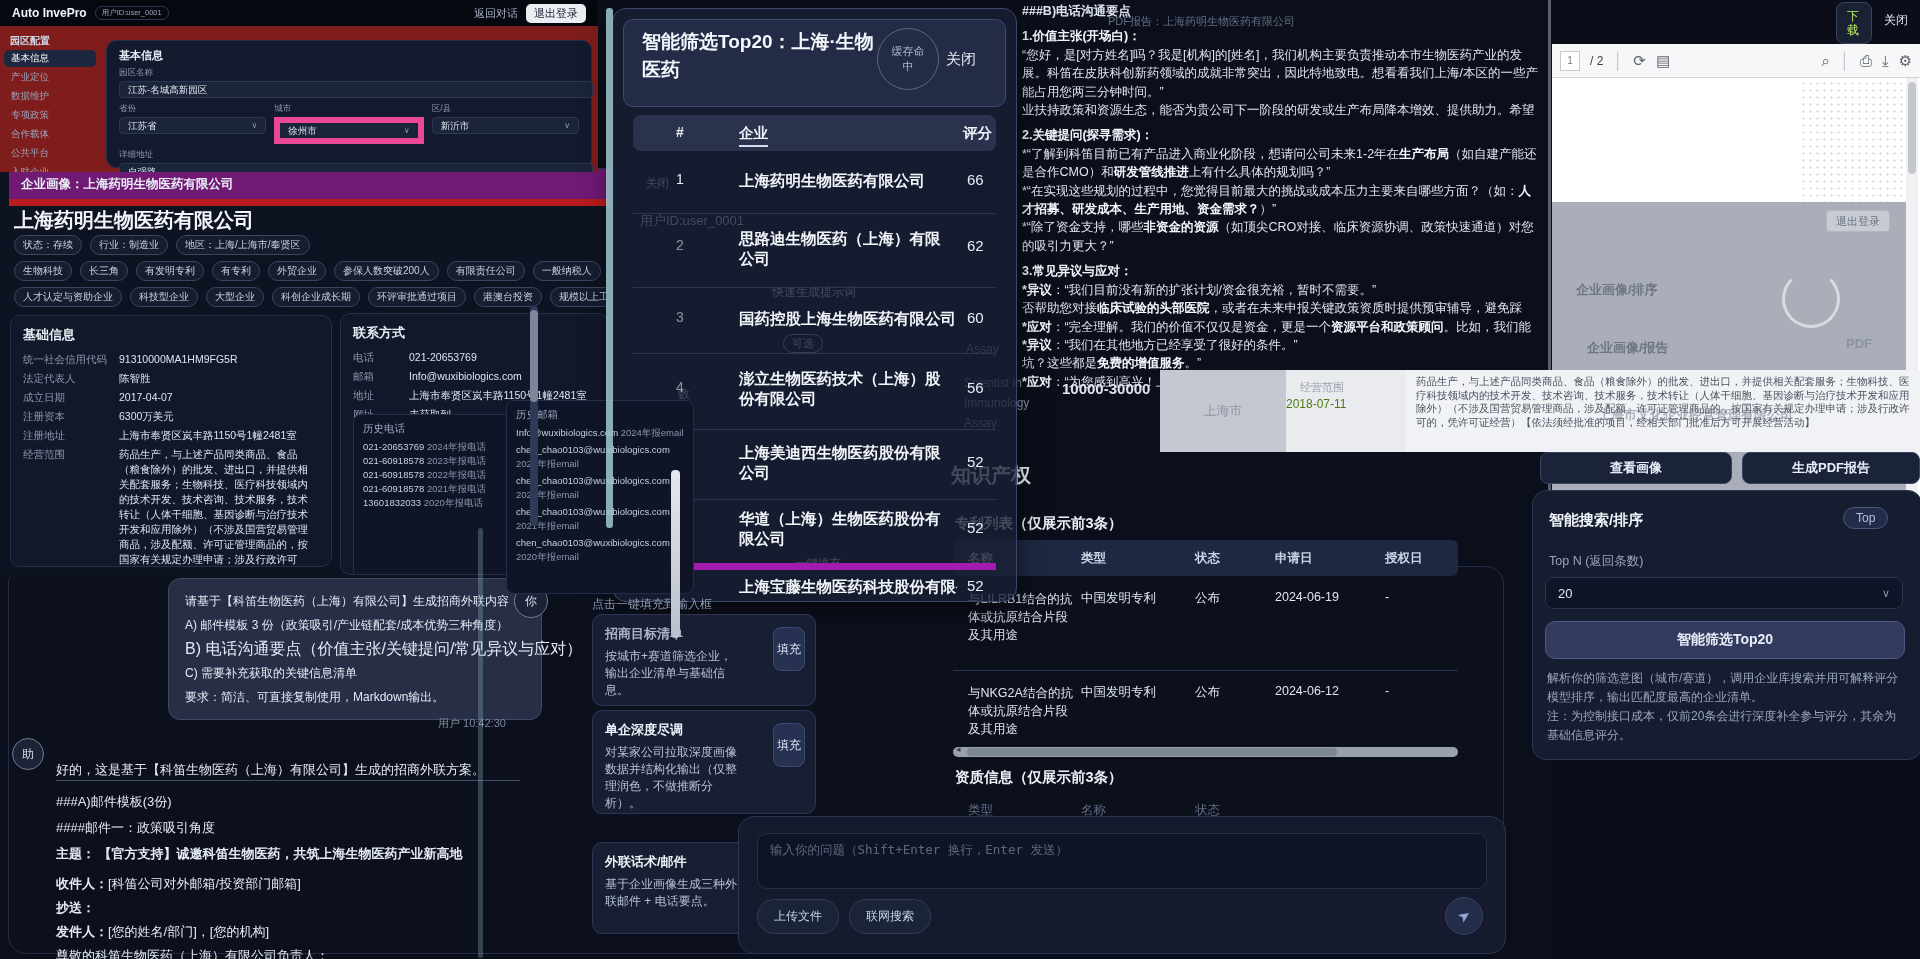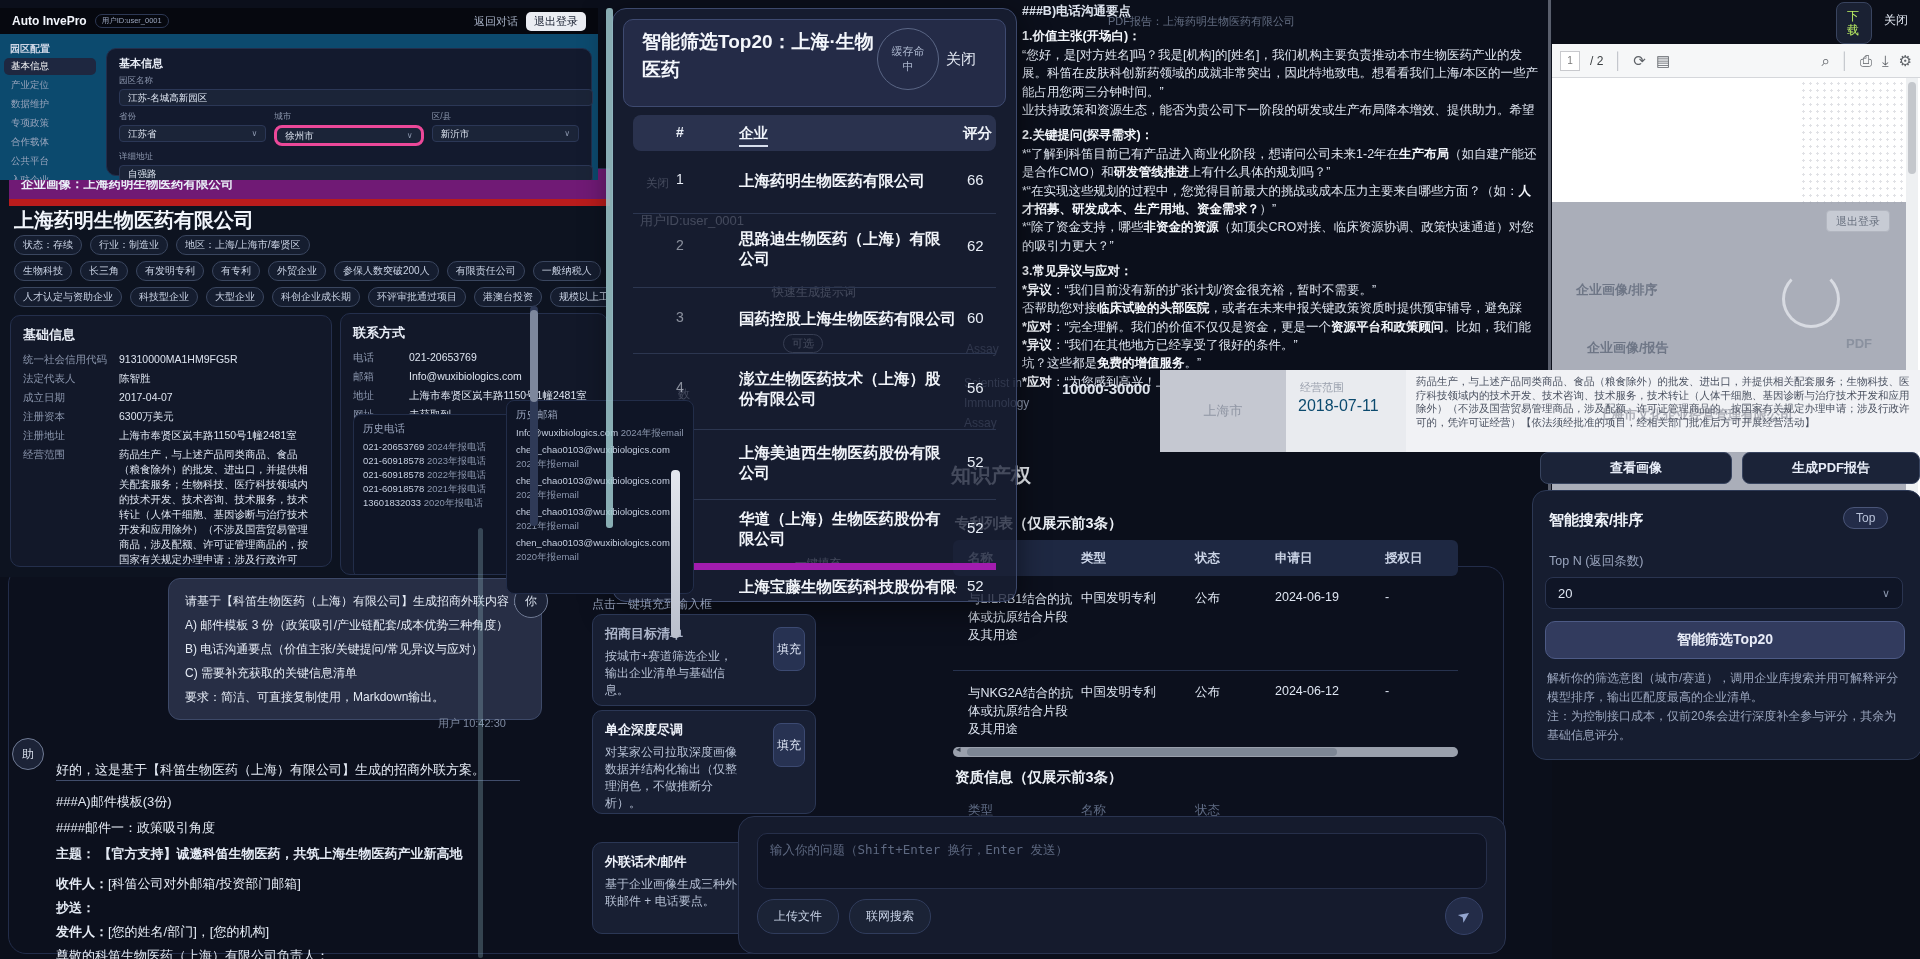--- a/index.html
+++ b/index.html
@@ -79,21 +79,21 @@
     <div class="dl"><b>*应对</b>：“完全理解。我们的价值不仅仅是资金，更是一个<b>资源平台和政策顾问</b>。比如，我们能</div>
     <div class="dl"><b>*异议</b>：“我们在其他地方已经享受了很好的条件。”</div>
     <div class="dl">坑？这些都是<b>免费的增值服务</b>。”</div>
     <div class="dl"><b>*应对</b>：“为您感到高兴！上海的优势在于<b>综合生态和人才的浓度</b>，我们的联络对接机制…</div>
   </div>
   <div class="abs nw" style="left:1108px;top:14px;font-size:11px;color:#7f8ba3;opacity:.75">PDF报告：上海药明生物医药有限公司</div>
 
   <div class="abs" style="left:168px;top:578px;width:340px;background:#272e45;border:1px solid #3d4968;border-radius:12px;padding:10px 16px">
     <div class="msg nw" style="font-size:12px">请基于【科笛生物医药（上海）有限公司】生成招商外联内容：</div>
     <div class="msg nw" style="font-size:12px">A) 邮件模板 3 份（政策吸引/产业链配套/成本优势三种角度）</div>
-    <div class="msg nw" style="font-size:12px">B) 电话沟通要点（价值主张/关键提问/常见异议与应对）</div>
+    <div class="msg nw" style="font-size:16px">B) 电话沟通要点（价值主张/关键提问/常见异议与应对）</div>
     <div class="msg nw" style="font-size:12px">C) 需要补充获取的关键信息清单</div>
     <div class="msg nw" style="font-size:12px">要求：简洁、可直接复制使用，Markdown输出。</div>
   </div>
   <div class="abs" style="left:514px;top:584px;width:32px;height:32px;border:1px solid #6f7a94;border-radius:50%;display:flex;align-items:center;justify-content:center;font-size:12px;color:#d5dce8;background:#1c2337">你</div>
   <div class="abs nw" style="left:438px;top:716px;font-size:11px;color:#7e89a0">用户 10:42:30</div>
 
   <div class="abs" style="left:12px;top:738px;width:30px;height:30px;border:1px solid #6f7a94;border-radius:50%;display:flex;align-items:center;justify-content:center;font-size:12px;color:#d5dce8;background:#1c2337">助</div>
   <div class="abs nw msg" style="left:56px;top:758px">好的，这是基于【科笛生物医药（上海）有限公司】生成的招商外联方案。</div>
   <div class="abs" style="left:56px;top:780px;width:464px;height:1px;background:#414d6b"></div>
   <div class="abs nw msg" style="left:56px;top:790px">###A)邮件模板(3份)</div>
@@ -274,21 +274,21 @@
 
 <div class="abs z8 subcard clip" style="left:506px;top:400px;width:168px;height:178px">
   <div class="subttl">历史邮箱</div>
   <div class="hist" style="margin-bottom:3px"><span style="color:#c6cfe0">Info@wuxibiologics.com</span> <span>2024年报email</span></div>
   <div class="hist" style="margin-bottom:3px"><span style="color:#c6cfe0">chen_chao0103@wuxibiologics.com</span> <span>2023年报email</span></div>
   <div class="hist" style="margin-bottom:3px"><span style="color:#c6cfe0">chen_chao0103@wuxibiologics.com</span> <span>2022年报email</span></div>
   <div class="hist" style="margin-bottom:3px"><span style="color:#c6cfe0">chen_chao0103@wuxibiologics.com</span> <span>2021年报email</span></div>
   <div class="hist"><span style="color:#c6cfe0">chen_chao0103@wuxibiologics.com</span> <span>2020年报email</span></div>
 </div>
 
-<div class="abs z5 clip" style="left:0;top:8px;width:598px;height:172px;background:#0c4a6e">
+<div class="abs z5 clip" style="left:0;top:0;width:598px;height:172px;background:#7f1d1d">
   <div class="abs" style="left:0;top:0;width:598px;height:26px;background:#06080f;display:flex;align-items:center;padding:0 12px;box-sizing:border-box;gap:8px">
     <span class="nw bold" style="font-size:12px;color:#f2f5fb">Auto InvePro</span>
     <span class="nw" style="font-size:7.5px;color:#9aa5bd;border:1px solid #2d3854;border-radius:8px;padding:1px 6px">用户ID:user_0001</span>
     <span style="flex:1"></span>
     <span class="nw" style="font-size:11px;color:#aab4c8">返回对话</span>
     <span class="nw" style="font-size:11px;color:#202738;background:#ebedf3;border-radius:5px;padding:2px 8px">退出登录</span>
   </div>
   <div class="abs nw bold" style="left:10px;top:34px;font-size:10px;color:#cbd4e4">园区配置</div>
   <div class="abs" style="left:4px;top:50px;width:92px;display:flex;flex-direction:column;gap:2px">
     <div class="nw" style="font-size:9.5px;color:#fff;background:#1e2740;border-radius:5px;padding:2px 7px">基本信息</div>
@@ -308,21 +308,21 @@
       <div style="width:150px">
           <div class="nw" style="font-size:8.5px;color:#8b96ad">省份</div>
         <div style="margin-top:2px;height:15px;line-height:15px;background:#1b2438;border:1px solid #2b3756;border-radius:4px;font-size:9.5px;color:#dfe6f2;padding:0 8px;display:flex">
             <span class="nw">江苏省</span>
             <span style="flex:1"></span>
             <span style="font-size:8px;color:#8b96ad">∨</span>
           </div>
         </div>
       <div style="width:152px">
           <div class="nw" style="font-size:8.5px;color:#8b96ad">城市</div>
-        <div style="margin-top:2px;height:15px;line-height:15px;background:#1b2438;border:3px solid #ec4899;border-radius:8px;font-size:9.5px;color:#dfe6f2;padding:0 8px;display:flex">
+        <div style="margin-top:2px;height:15px;line-height:15px;background:#1b2438;border:6px solid #ec4899;border-radius:0;font-size:9.5px;color:#dfe6f2;padding:0 8px;display:flex">
             <span class="nw">徐州市</span>
             <span style="flex:1"></span>
             <span style="font-size:8px;color:#8b96ad">∨</span>
           </div>
         </div>
       <div style="width:150px">
           <div class="nw" style="font-size:8.5px;color:#8b96ad">区/县</div>
         <div style="margin-top:2px;height:15px;line-height:15px;background:#1b2438;border:1px solid #2b3756;border-radius:4px;font-size:9.5px;color:#dfe6f2;padding:0 8px;display:flex">
             <span class="nw">新沂市</span>
             <span style="flex:1"></span>
@@ -383,21 +383,21 @@
   </div>
 </div>
 
 <div class="abs z7 nw bold" style="left:1062px;top:380px;font-size:15px;color:#dfe5ee">10000-30000</div>
 <div class="abs z7 clip" style="left:1160px;top:370px;width:760px;height:82px;background:#eceef2">
   <div class="abs" style="left:0;top:0;width:126px;height:82px;background:#c5c8d1;display:flex;align-items:center;justify-content:center">
     <span class="nw" style="font-size:13px;color:#8f95a3">上海市</span>
   </div>
   <div class="abs" style="left:126px;top:0;width:120px;height:82px;background:#e9ebef">
     <div class="nw" style="margin:10px 0 2px 14px;font-size:11px;color:#9aa0ad">经营范围</div>
-    <div class="nw" style="margin-left:12px;font-size:16px;color:#0c4a6e">2018-07-11</div>
+    <div class="nw" style="font-size:12px;color:#4d7c0f">2018-07-11</div>
   </div>
   <div class="abs clip" style="left:246px;top:0;width:514px;height:82px;background:#f1f2f5;padding:5px 10px;box-sizing:border-box;font-size:10.5px;line-height:13.5px;color:#4a5160">药品生产，与上述产品同类商品、食品（粮食除外）的批发、进出口，并提供相关配套服务；生物科技、医疗科技领域内的技术开发、技术咨询、技术服务，技术转让（人体干细胞、基因诊断与治疗技术开发和应用除外）（不涉及国营贸易管理商品，涉及配额、许可证管理商品的，按国家有关规定办理申请；涉及行政许可的，凭许可证经营）【依法须经批准的项目，经相关部门批准后方可开展经营活动】</div>
   <div class="abs nw bold" style="left:438px;top:36px;font-size:13px;color:rgba(90,96,110,.45)">上海市文化企业经营管理有限公司</div>
 </div>
 
 <div class="abs z8 nw" style="left:592px;top:596px;font-size:12px;color:#8d98b0">点击一键填充到输入框</div>
 <div class="scene-card z8" style="left:592px;top:614px;height:70px">
   <div class="t" style="color:#aab3c8">招商目标清单</div>
   <div class="d">按城市+赛道筛选企业，输出企业清单与基础信息。</div>
   <div class="fillbtn" style="width:30px">填充</div>

